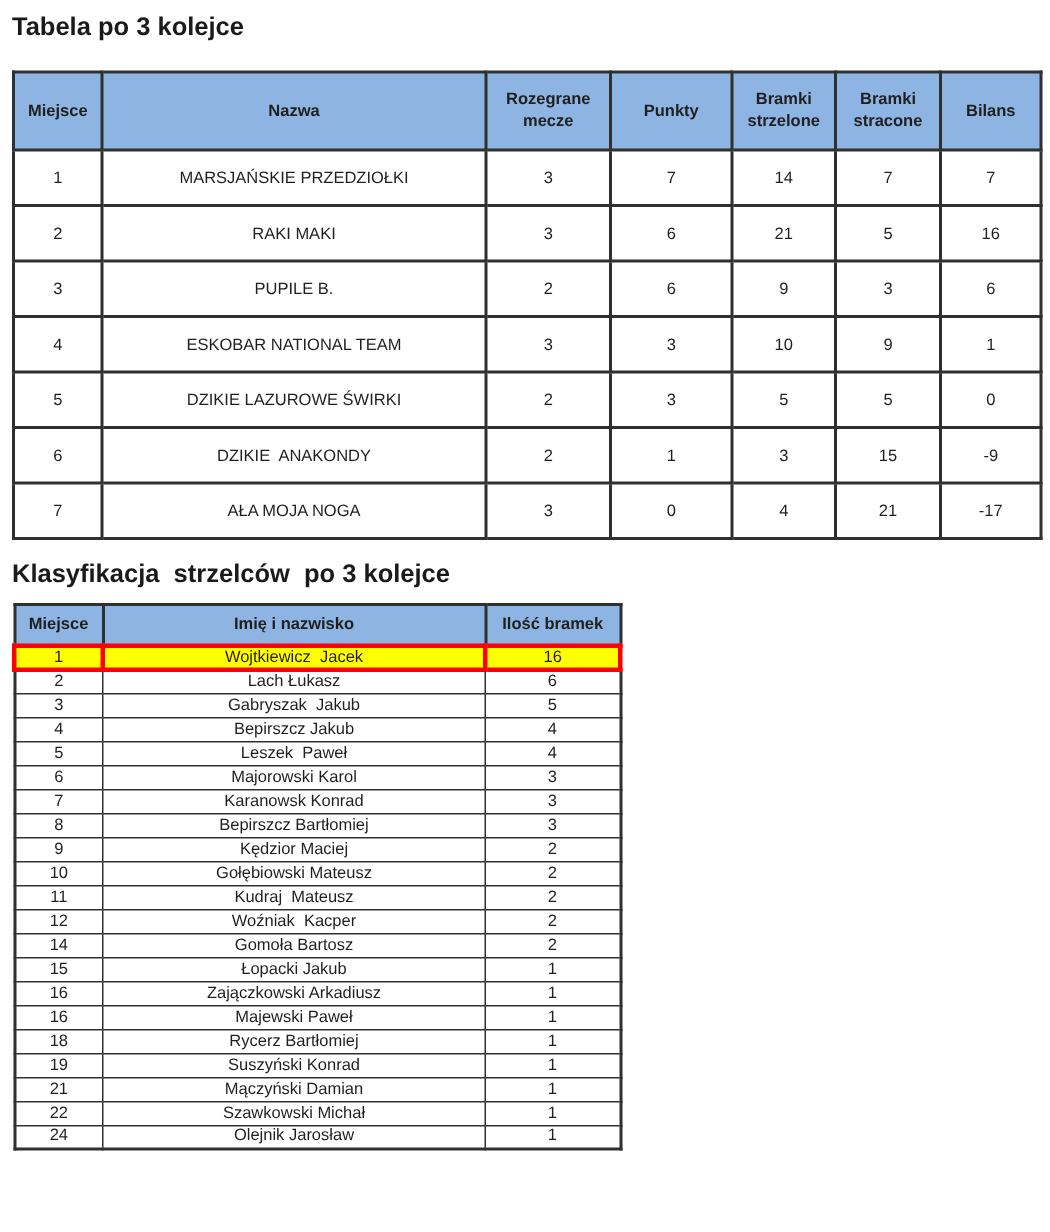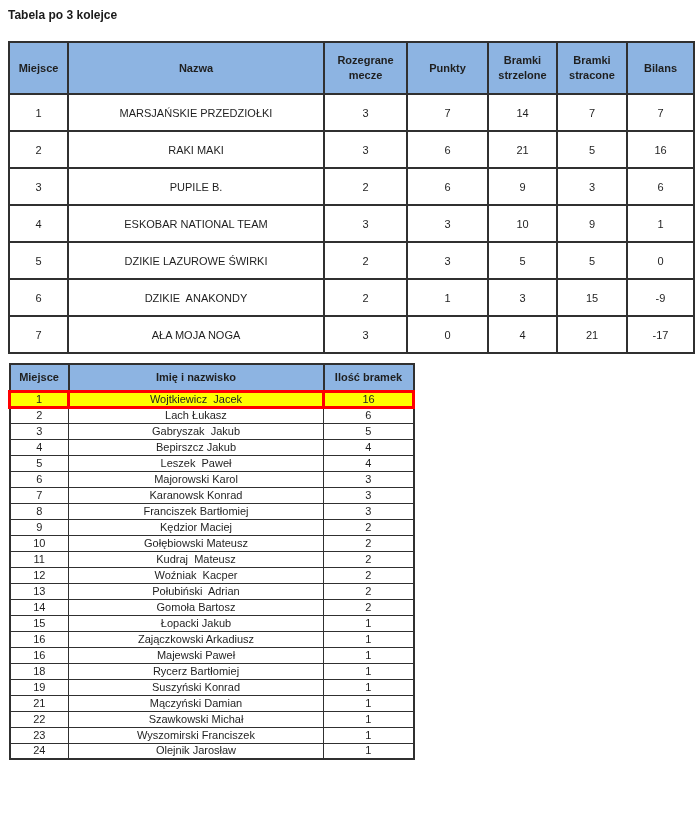--- a/index.html
+++ b/index.html
@@ -14,21 +14,21 @@
   html,body{margin:0;padding:0;}
   body{
     width:700px;height:821px;
     background:var(--page-bg);
     font-family:"Liberation Sans", sans-serif;
     color:var(--text);
   }
   .page{width:700px;height:821px;overflow:hidden;}
   .doc-title{
     margin:8px 0 0 8px;
-    font-size:12px;
+    font-size:17px;
     font-weight:bold;
     color:#1a1a1a;
     white-space:pre-wrap;
   }
   table{
     border-collapse:collapse;
     table-layout:fixed;
     margin-left:8px;
   }
   
@@ -171,20 +171,21 @@
           <td class="left">AŁA MOJA NOGA</td>
           <td class="center">3</td>
           <td class="center">0</td>
           <td class="center">4</td>
           <td class="center">21</td>
           <td class="center">-17</td>
         </tr>
       </tbody>
   </table>
 
+  <div class="doc-title scorers-title">Klasyfikacja  strzelców  po 3 kolejce</div>
 
   <table class="scorers">
     <colgroup>
       <col style="width:59px">
         <col style="width:255px">
         <col style="width:90px">
     </colgroup>
     <thead>
       <tr>
         <th>Miejsce</th>
@@ -223,21 +224,21 @@
           <td class="left">Majorowski Karol</td>
           <td class="center">3</td>
         </tr>
         <tr>
           <td class="center">7</td>
           <td class="left">Karanowsk Konrad</td>
           <td class="center">3</td>
         </tr>
         <tr>
           <td class="center">8</td>
-          <td class="left">Franciszek Bartłomiej</td>
+          <td class="left">Bepirszcz Bartłomiej</td>
           <td class="center">3</td>
         </tr>
         <tr>
           <td class="center">9</td>
           <td class="left">Kędzior Maciej</td>
           <td class="center">2</td>
         </tr>
         <tr>
           <td class="center">10</td>
           <td class="left">Gołębiowski Mateusz</td>
@@ -247,25 +248,20 @@
           <td class="center">11</td>
           <td class="left">Kudraj  Mateusz</td>
           <td class="center">2</td>
         </tr>
         <tr>
           <td class="center">12</td>
           <td class="left">Woźniak  Kacper</td>
           <td class="center">2</td>
         </tr>
         <tr>
-          <td class="center">13</td>
-          <td class="left">Połubiński  Adrian</td>
-          <td class="center">2</td>
-        </tr>
-        <tr>
           <td class="center">14</td>
           <td class="left">Gomoła Bartosz</td>
           <td class="center">2</td>
         </tr>
         <tr>
           <td class="center">15</td>
           <td class="left">Łopacki Jakub</td>
           <td class="center">1</td>
         </tr>
         <tr>
@@ -292,25 +288,20 @@
           <td class="center">21</td>
           <td class="left">Mączyński Damian</td>
           <td class="center">1</td>
         </tr>
         <tr>
           <td class="center">22</td>
           <td class="left">Szawkowski Michał</td>
           <td class="center">1</td>
         </tr>
         <tr>
-          <td class="center">23</td>
-          <td class="left">Wyszomirski Franciszek</td>
-          <td class="center">1</td>
-        </tr>
-        <tr>
           <td class="center">24</td>
           <td class="left">Olejnik Jarosław</td>
           <td class="center">1</td>
         </tr>
       </tbody>
   </table>
 
 </div>
 
 </body></html>

